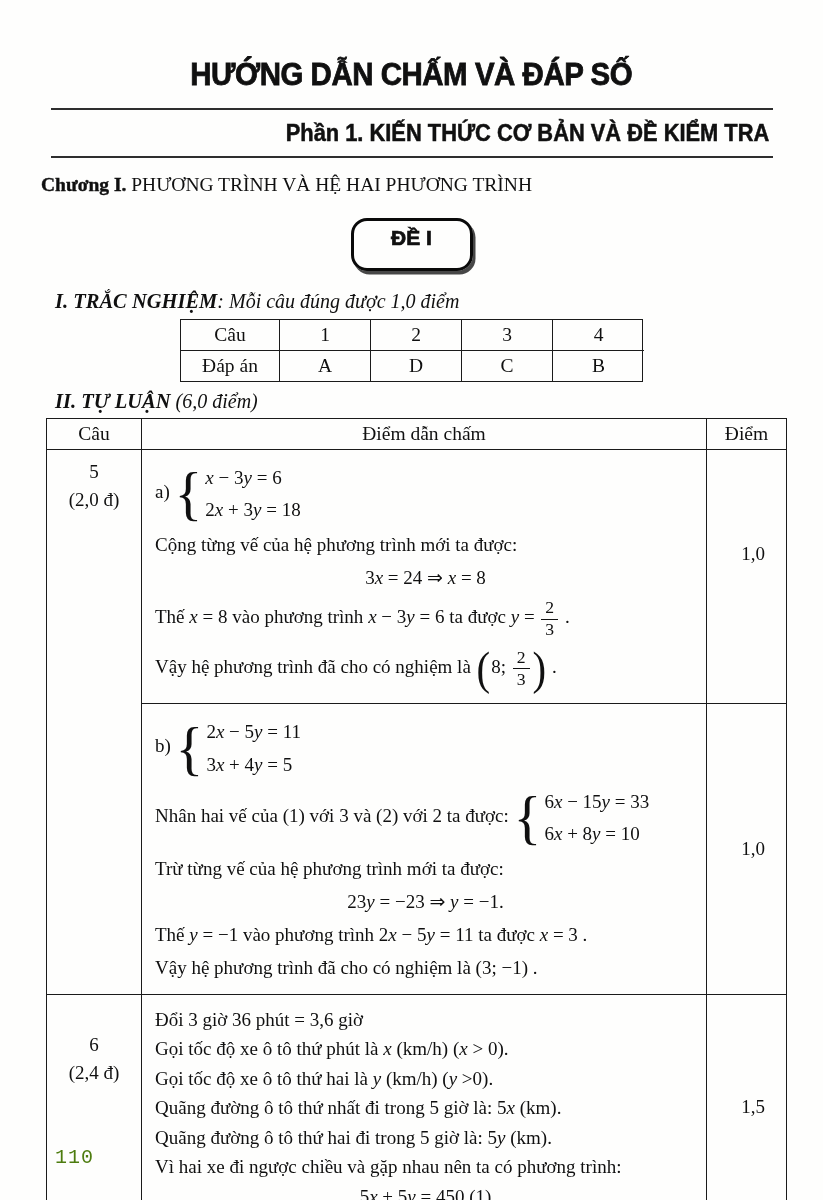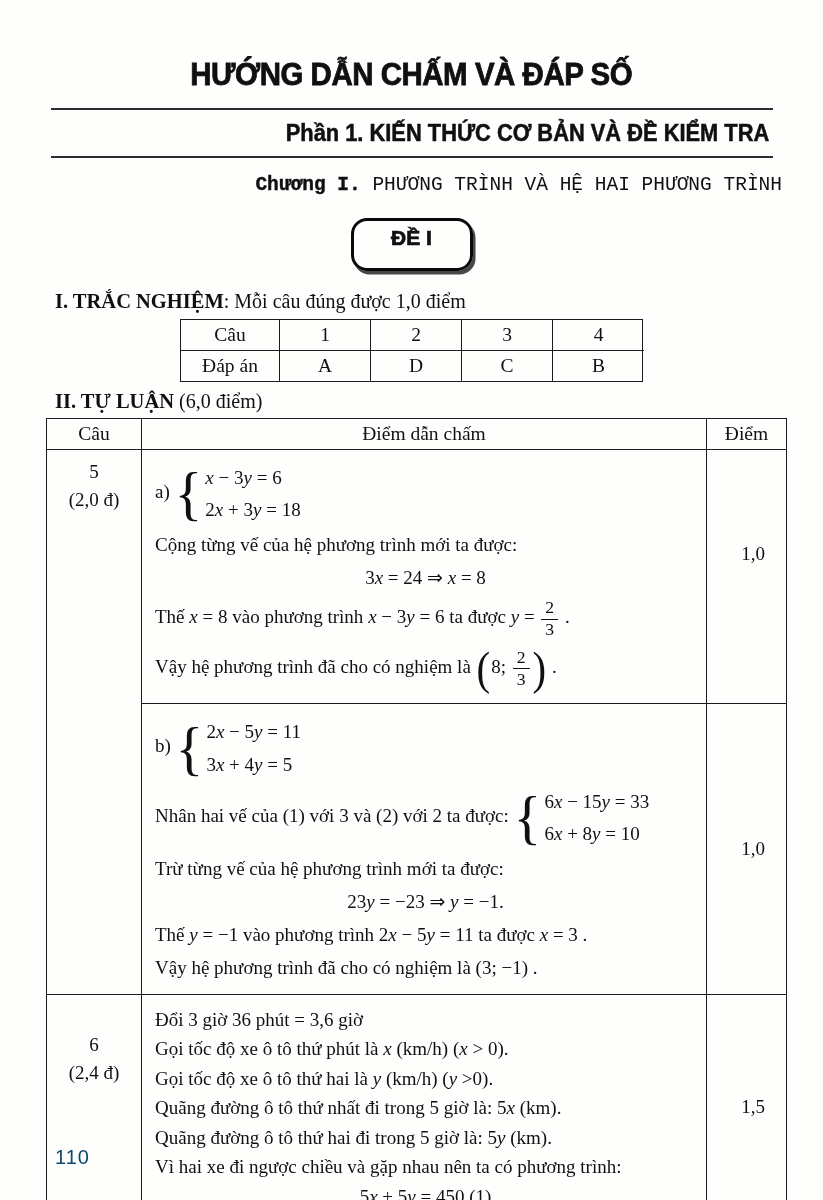--- a/index.html
+++ b/index.html
@@ -12,30 +12,30 @@
          text-align:center;letter-spacing:-0.5px;}
   .title .squeeze{display:inline-block;transform:scaleX(0.92);transform-origin:center;
          -webkit-text-stroke:0.8px #101010;}
   .rule{border:0;border-top:2px solid #2e2e2e;width:722px;margin:0 auto;}
   .rule1{margin-top:15px;}
   .rule2{margin-top:9px;}
   .part-heading{font-family:"Liberation Sans",sans-serif;font-weight:700;font-size:23px;
          text-align:right;margin:10px 0 0 0;}
   .part-heading .squeeze{display:inline-block;transform:scaleX(0.95);transform-origin:center;
          -webkit-text-stroke:0.5px #101010;}
-  .chapter-heading{font-family:Liberation Mono, monospace;font-size:19.5px;
-         text-align:right;margin-top:16px;font-weight:500;}
+  .chapter-heading{font-family:Liberation Serif, serif;font-size:19.5px;
+         text-align:left;margin-top:16px;font-weight:500;}
   .chapter-heading .pfx{font-weight:700;-webkit-text-stroke:0.4px #101010;}
   .badge-wrap{display:flex;justify-content:center;margin-top:22px;}
   .badge{min-width:84px;padding:5px 16px 18px 16px;border:3px solid #0a0a0a;border-radius:16px;
          box-shadow:2.5px 3.5px 0 #474747;font-family:"Liberation Sans",sans-serif;font-weight:700;
          font-size:21px;text-align:center;-webkit-text-stroke:0.7px #101010;}
 
   
-  .sec-line{margin:19px 0 0 14px;font-size:20px;}
+  .sec-line{margin:19px 0 0 14px;font-size:20px;font-style:italic;}
   .sec-line .b{font-weight:700;font-size:20.5px;}
   .sec2-line{margin-top:8px;}
 
   
   .ans-table{display:grid;grid-template-columns:98px 91px 91px 91px 92px;
              margin:6px 0 0 139px;border:1.7px solid #1b1b1b;width:463px;box-sizing:border-box;}
   .ans-table .cell{height:30px;display:flex;align-items:center;justify-content:center;
              font-size:19.5px;border-left:1.4px solid #1b1b1b;border-top:1.4px solid #1b1b1b;}
   .ans-table .cell.c0{border-left:none;}
   .ans-table .cell.r0{border-top:none;}
@@ -66,22 +66,22 @@
   .sys .brace{font-size:58px;font-weight:400;line-height:0.88;margin-right:3px;
               font-family:"Liberation Serif",serif;transform:scaleY(1.02);}
   .sys .rows{display:inline-flex;flex-direction:column;gap:7px;text-align:left;}
   .frac{display:inline-flex;flex-direction:column;align-items:center;vertical-align:middle;
         line-height:1.12;font-size:0.93em;margin:0 2px;}
   .frac .fnum{border-bottom:1.5px solid #101010;padding:0 4px 0.5px 4px;}
   .frac .fden{padding-top:0.5px;}
   .bigp{display:inline-block;font-size:2.15em;line-height:0;vertical-align:middle;
         transform:scaleY(1.12);font-weight:400;margin:0 1px;}
 
-  .page-number{position:absolute;left:55px;top:1146px;font-family:Liberation Sans, sans-serif;
-        font-size:20px;color:#0c4a6e;letter-spacing:1px;}
+  .page-number{position:absolute;left:55px;top:1146px;font-family:Liberation Mono, monospace;
+        font-size:20px;color:#4d7c0f;letter-spacing:1px;}
 </style>
 </head>
 <body>
 
 <div class="page">
   <div class="content">
 
     <div class="title">
       <span class="squeeze">HƯỚNG DẪN CHẤM VÀ ĐÁP SỐ</span>
     </div>

